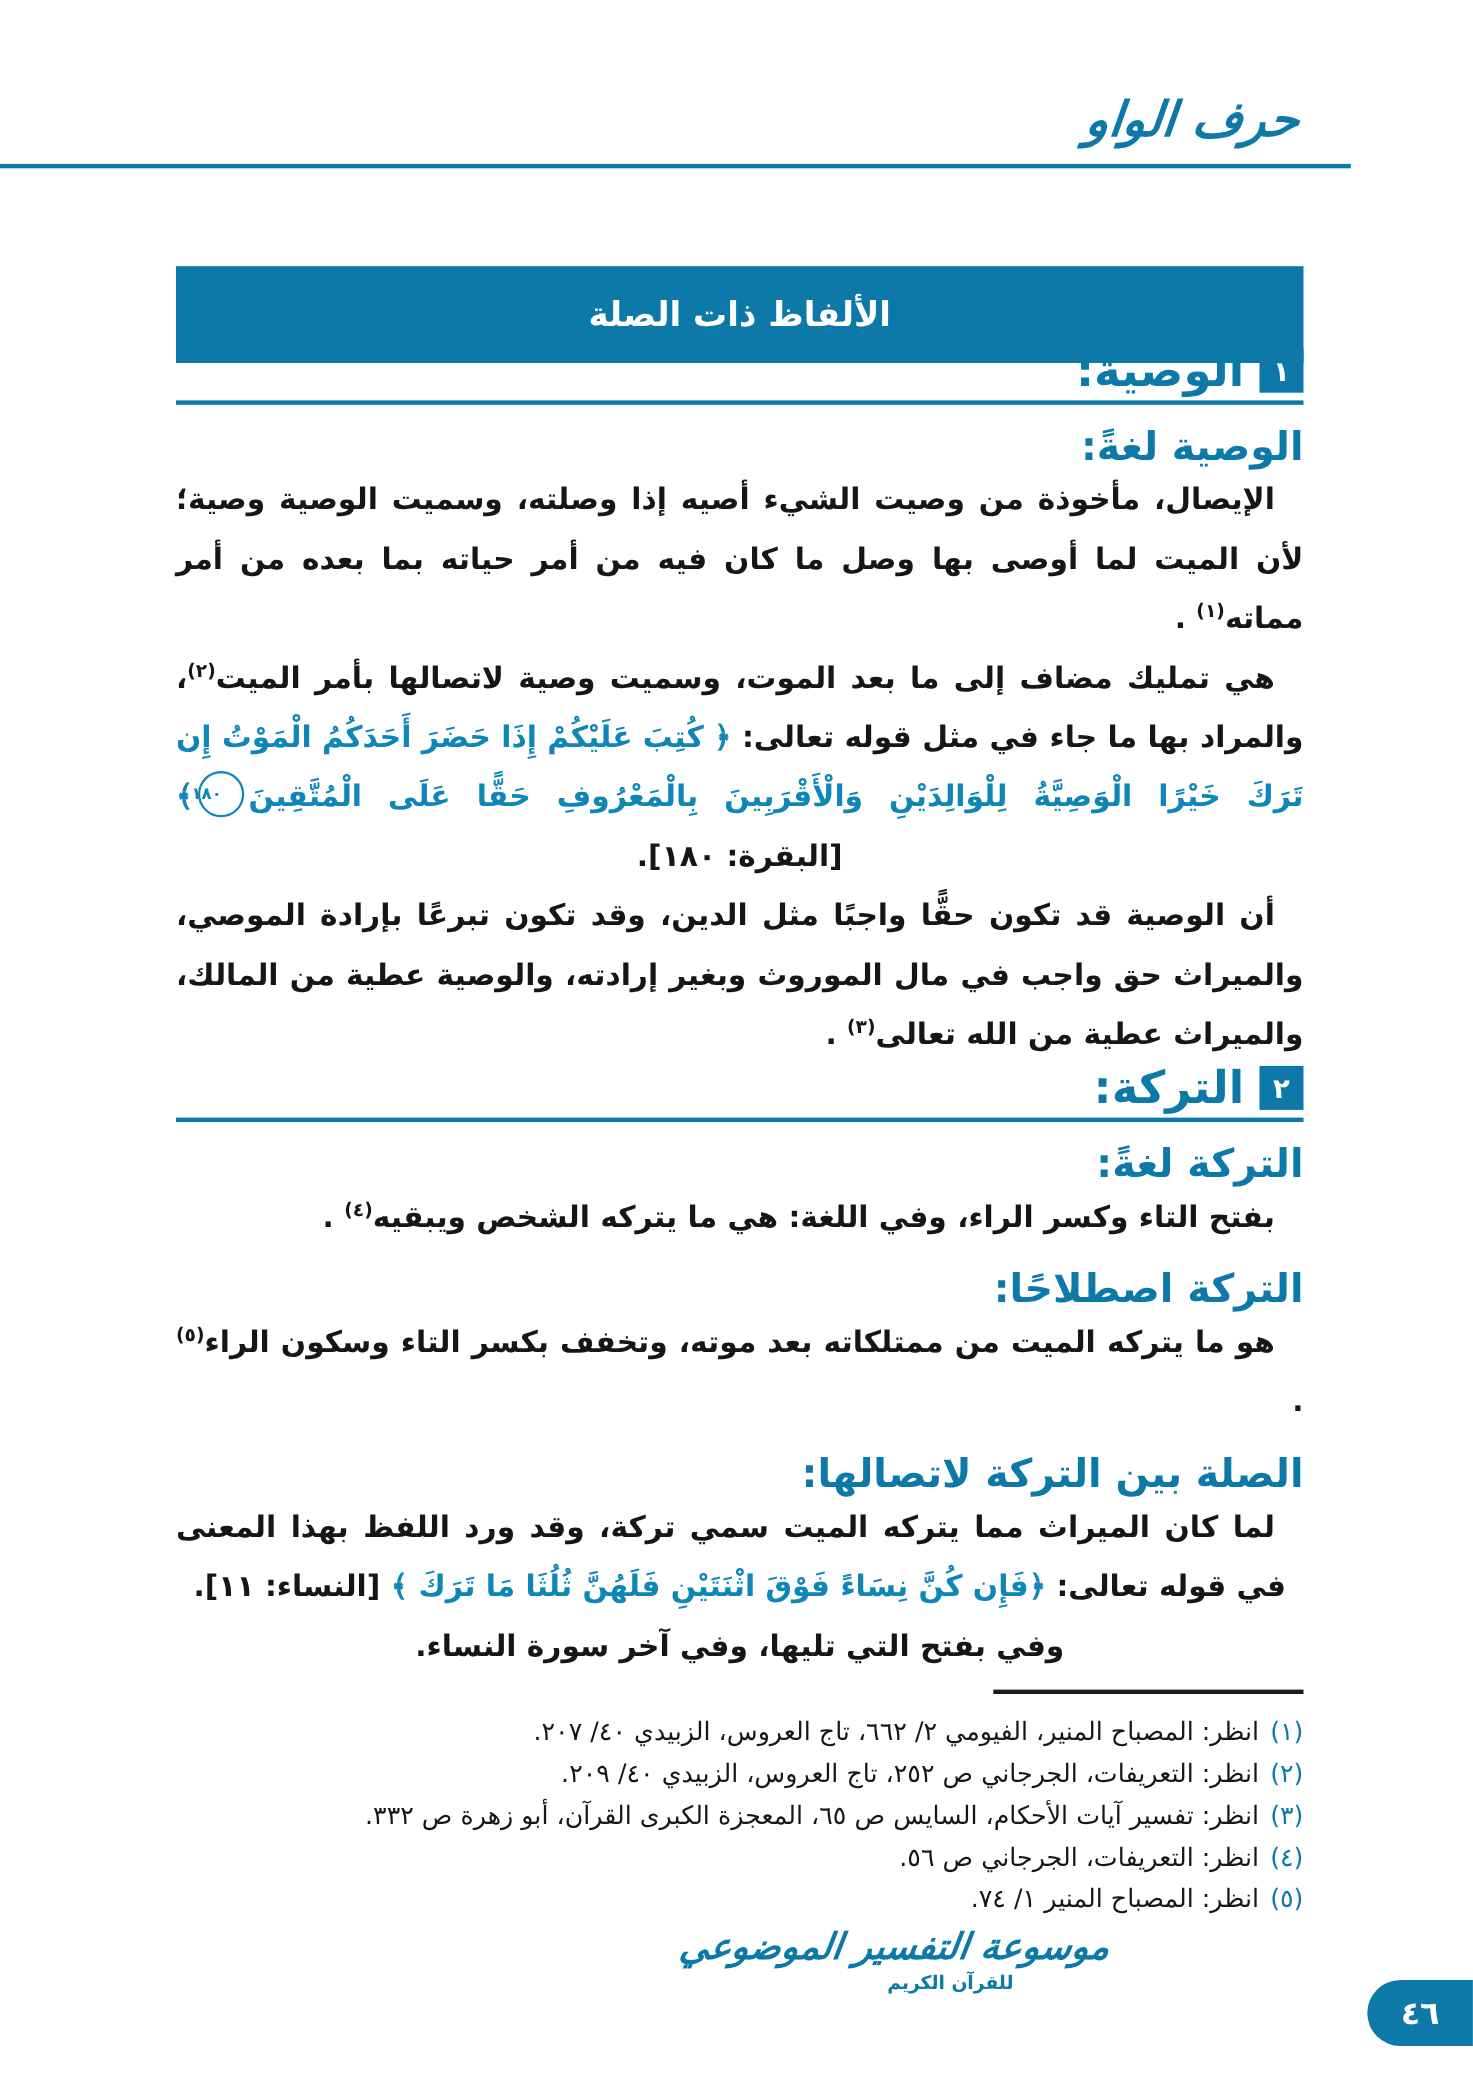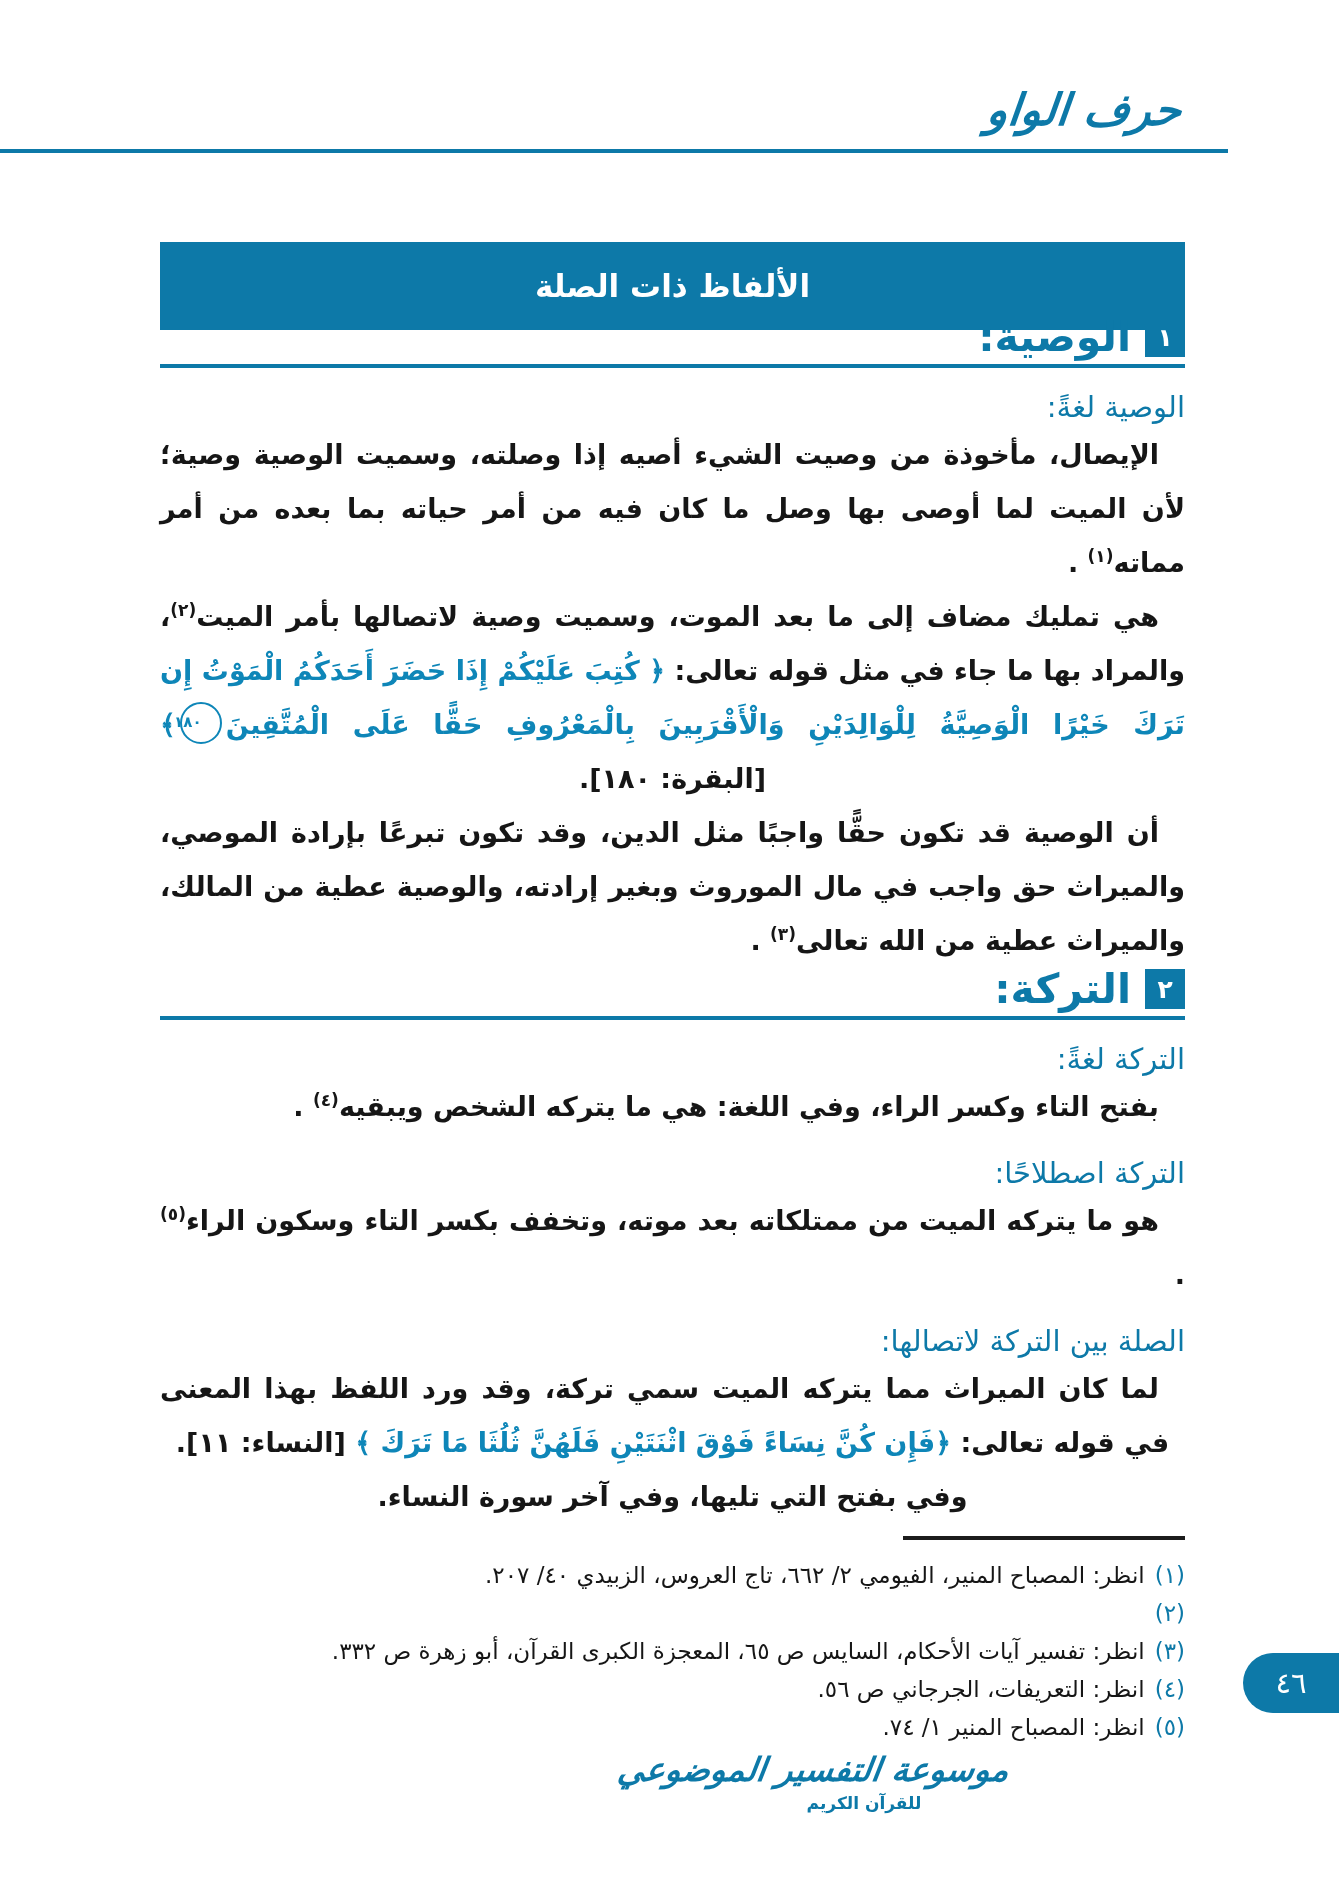--- a/index.html
+++ b/index.html
@@ -31,21 +31,21 @@
   .content { position:absolute; top:316px; right:154px; left:160px; }
   .section-header { display:flex; align-items:center; gap:14px; height:42px; }
   .section-badge {
     width:40px; height:40px; background:var(--accent); color:#fff; flex:0 0 40px;
     display:flex; align-items:center; justify-content:center;
     font-size:25px; font-weight:bold;
   }
   .section-title { color:var(--accent); font-size:41px; font-weight:bold;margin-left:20px; }
   .section-rule { height:4px; background:var(--accent); margin:6px 0 10px; }
   .subheading {
-    color:var(--accent); font-size:29px; font-weight:normal;
+    color:var(--accent); font-size:36px; font-weight:bold;
     line-height:42px; margin-top:18px;
   }
   .para {
     font-size:27px; font-weight:bold; line-height:54px;
     text-align:justify; text-indent:26px; margin:0;
   }
   .para.center-last { text-align-last:center; }
   .para.centered { text-align:center; text-indent:0; }
   .seg-normal { color:var(--text); }
   .seg-quran { color:var(--quran); }
@@ -71,24 +71,24 @@
   .footer-logo {
     position:absolute; top:1750px; right:330px; width:290px;
     text-align:center; color:var(--accent);
   }
   .footer-logo .line1 {
     font-size:33px; font-weight:bold; font-style:italic; transform:skewX(-8deg);
     white-space:nowrap;
   }
   .footer-logo .line2 { font-size:17px; font-weight:bold; margin-top:4px; }
   .page-badge {
-    position:absolute; top:1653px; right:0; width:96px; height:60px;
+    position:absolute; top:1800px; right:0; width:96px; height:60px;
     background:var(--accent); border-radius:30px 0 0 30px;
     color:#fff; display:flex; align-items:center; justify-content:center;
-    font-size:29px; font-weight:normal;
+    font-size:29px; font-weight:bold;
   }
 </style>
 </head>
 <body>
 
 <div class="chapter-header">حرف الواو</div>
 <div class="header-rule"></div>
 
 <div class="title-bar">الألفاظ ذات الصلة</div>
 
@@ -117,20 +117,21 @@
   </main>
 
 <div class="footnote-sep"></div>
 <div class="footnotes" id="footnotes">
     <div class="footnote">
       <span class="footnote-marker">(١)</span>
       <span class="footnote-text">انظر: المصباح المنير، الفيومي ٢/ ٦٦٢، تاج العروس، الزبيدي ٤٠/ ٢٠٧.</span>
     </div>
     <div class="footnote">
       <span class="footnote-marker">(٢)</span>
+      <span class="footnote-text">انظر: التعريفات، الجرجاني ص ٢٥٢، تاج العروس، الزبيدي ٤٠/ ٢٠٩.</span>
     </div>
     <div class="footnote">
       <span class="footnote-marker">(٣)</span>
       <span class="footnote-text">انظر: تفسير آيات الأحكام، السايس ص ٦٥، المعجزة الكبرى القرآن، أبو زهرة ص ٣٣٢.</span>
     </div>
     <div class="footnote">
       <span class="footnote-marker">(٤)</span>
       <span class="footnote-text">انظر: التعريفات، الجرجاني ص ٥٦.</span>
     </div>
     <div class="footnote">

